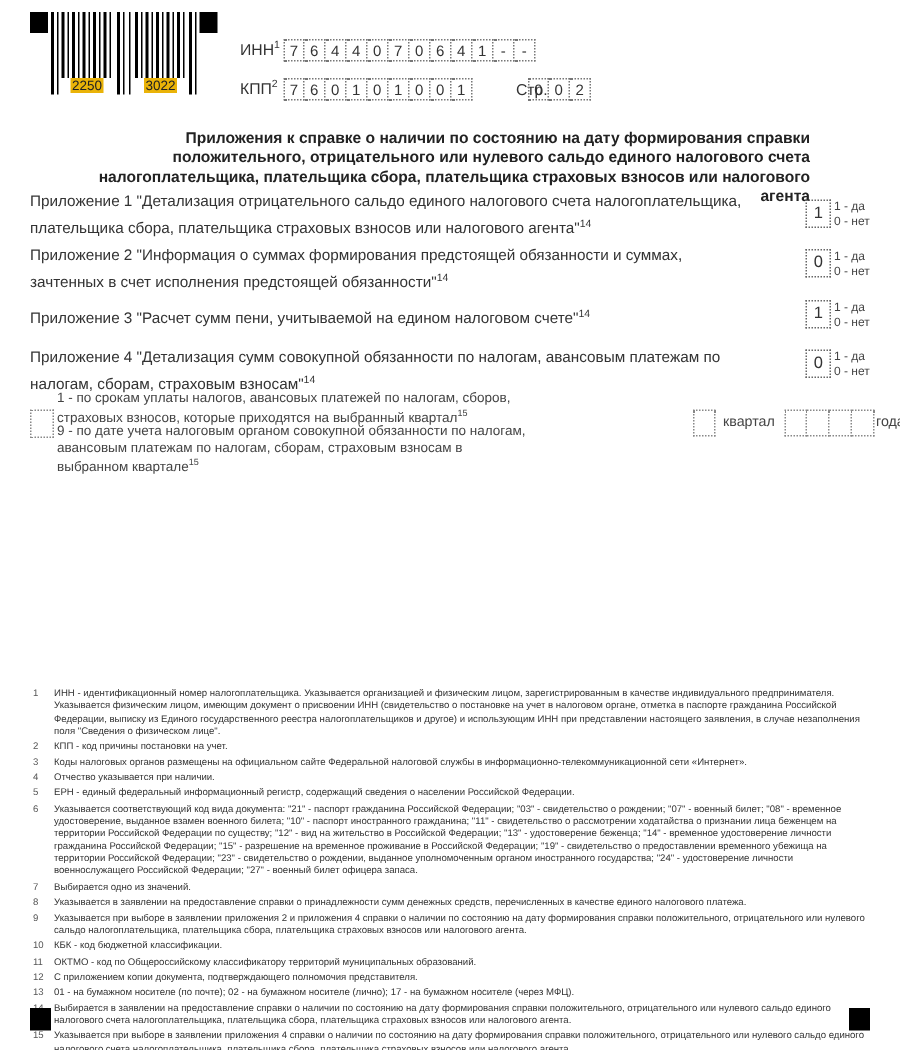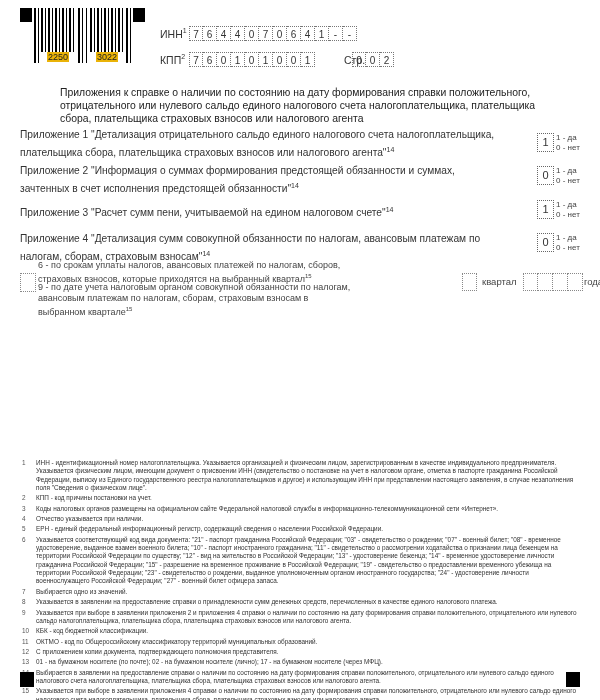--- a/index.html
+++ b/index.html
@@ -14,21 +14,21 @@
   .corner-mark { background: #000; }
 
   
   .fld-label { font-size: 10.5px; color: #333; }
   .fld-label sup { font-size: 7px; }
   .cells { display: flex; }
   .cell { width: 14px; height: 15px; border: 1px dotted #777; border-left: none;
           font-size: 10px; text-align: center; line-height: 15px; color: #333; box-sizing: border-box; }
   .cells .cell:first-child { border-left: 1px dotted #777; }
 
-  .title { left: 60px; width: 480px; top: 86px; text-align: left; font-weight: normal; font-size: 10.4px; line-height: 13px; color: #222; }
+  .title { left: 60px; width: 480px; top: 86px; text-align: right; font-weight: bold; font-size: 10.4px; line-height: 13px; color: #222; }
 
   .app-row { left: 20px; width: 475px; font-size: 10.2px; line-height: 14.5px; color: #333; }
   .app-row sup { font-size: 7px; }
   .yn-box { width: 17px; height: 19px; border: 1px dotted #666; box-sizing: border-box; font-size: 11px; text-align: center; line-height: 17px; color: #333; }
   .yn-legend { font-size: 8px; line-height: 9.5px; color: #444; }
 
   .opt-text { font-size: 9px; line-height: 11px; color: #444; }
   .opt-text sup { font-size: 6px; }
   .small-box { border: 1px dotted #888; box-sizing: border-box; }
   .q-label { font-size: 9.5px; color: #444; }
@@ -134,21 +134,21 @@
   </div>
 
 <div class="abs app-row" style="top:232px;"><span>Приложение 4 "Детализация сумм совокупной обязанности по налогам, авансовым платежам по налогам, сборам, страховым взносам"</span><sup>14</sup></div>
 <div class="abs yn-box" style="left:537px;top:233px;">0</div>
 <div class="abs yn-legend" style="left:556px;top:233px;">
     <div>1 - да</div>
     <div>0 - нет</div>
   </div>
 
 <div class="abs small-box" style="left:20px;top:273px;width:16px;height:19px;"></div>
-<div class="abs opt-text" style="left:38px;top:260px;width:320px;"><span>6 - по срокам уплаты налогов, авансовых платежей по налогам, сборов, страховых взносов, которые приходятся на выбранный квартал</span><sup>15</sup></div>
+<div class="abs opt-text" style="left:38px;top:260px;width:320px;"><span>1 - по срокам уплаты налогов, авансовых платежей по налогам, сборов, страховых взносов, которые приходятся на выбранный квартал</span><sup>15</sup></div>
 <div class="abs opt-text" style="left:38px;top:282px;width:320px;"><span>9 - по дате учета налоговым органом совокупной обязанности по налогам, авансовым платежам по налогам, сборам, страховым взносам в выбранном квартале</span><sup>15</sup></div>
 
 <div class="abs small-box" style="left:462px;top:273px;width:15px;height:18px;"></div>
 <div class="abs q-label" style="left:482px;top:276px;">квартал</div>
 <div class="abs" style="left:523px;top:273px;display:flex;">
   <div class="small-box" style="width:15px;height:18px;"></div>
   <div class="small-box" style="width:15px;height:18px;border-left:none;"></div>
   <div class="small-box" style="width:15px;height:18px;border-left:none;"></div>
   <div class="small-box" style="width:15px;height:18px;border-left:none;"></div>
 </div>

